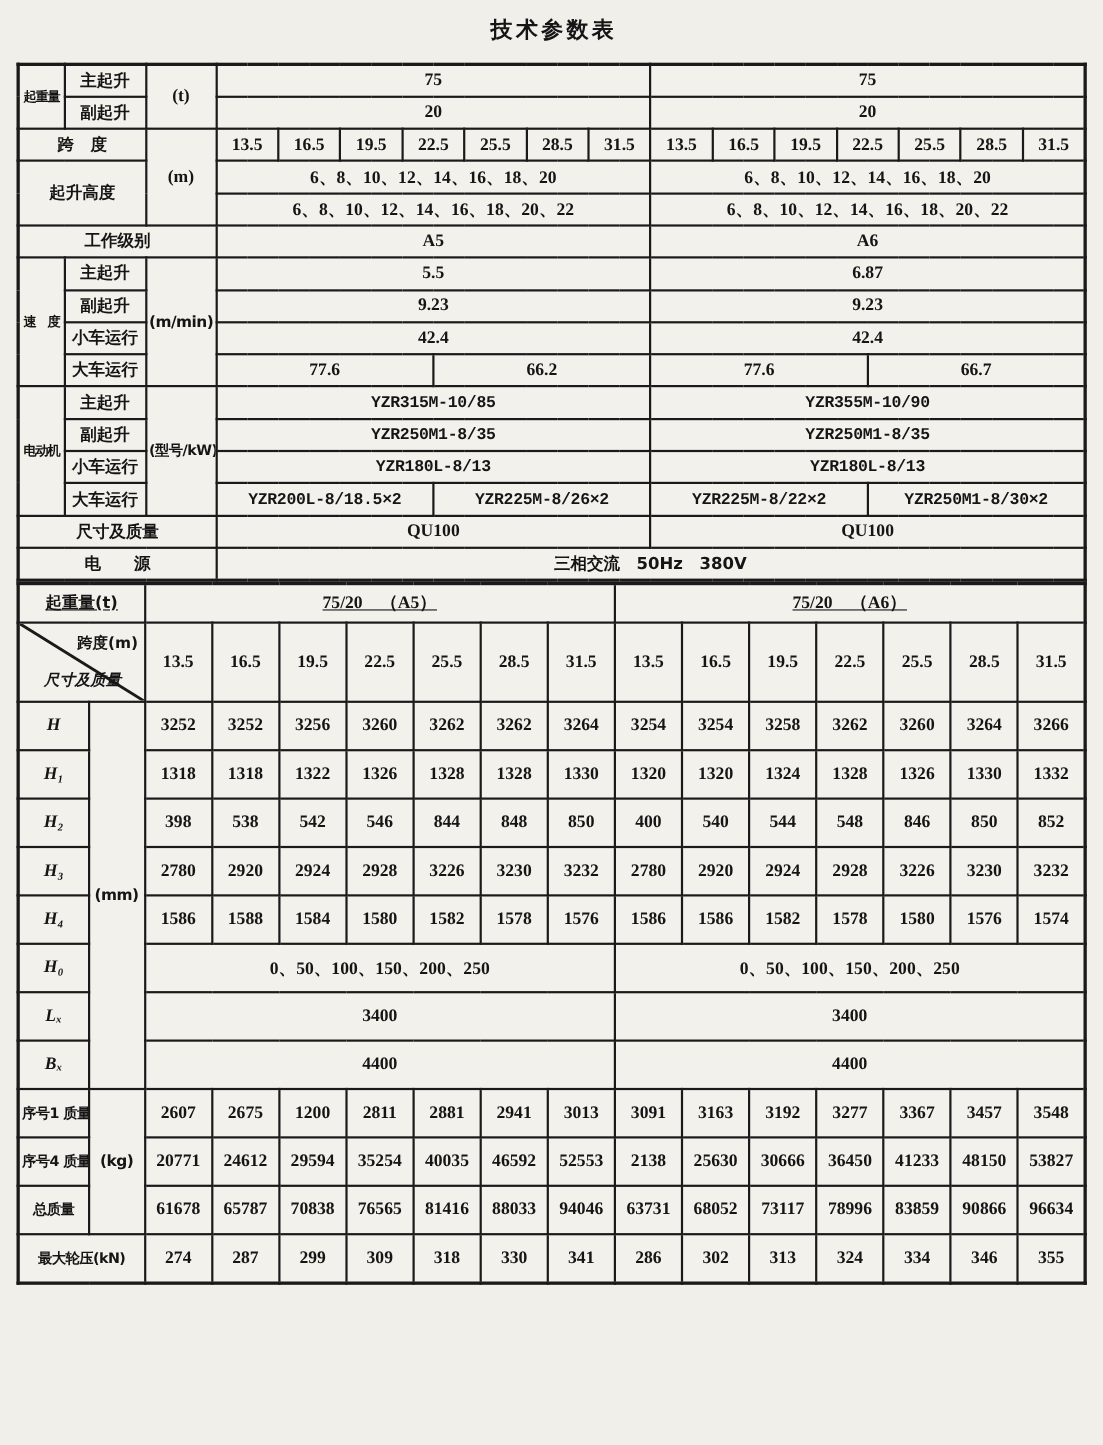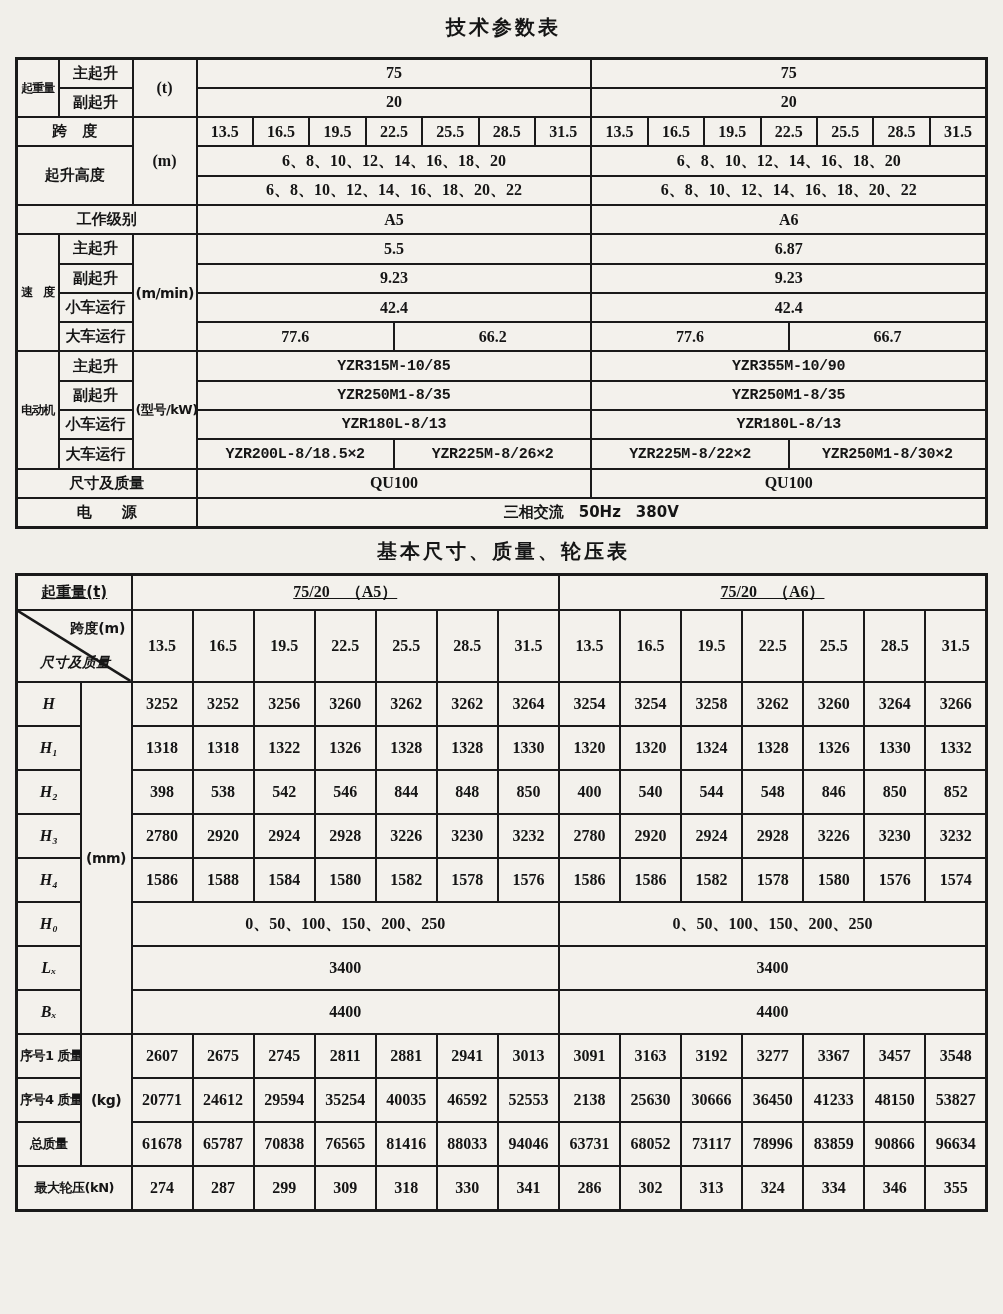--- a/index.html
+++ b/index.html
@@ -156,21 +156,20 @@
         <td colspan="14" class="num">QU100</td>
         <td colspan="14" class="num">QU100</td>
       </tr>
       <tr>
         <td colspan="3" class="cn pre">电　　源</td>
         <td colspan="28" class="cn pre">三相交流　50Hz　380V</td>
       </tr>
     </tbody>
   </table>
 
-  <div class="tbl-title title2">基本尺寸、质量、轮压表</div>
 
   <table class="t2">
     <colgroup>
       <col style="width:64px">
         <col style="width:51px">
       <col span="14">
     </colgroup>
     <tbody>
       <tr class="hdr1">
         <td colspan="2" class="cn">起重量(t)</td>
@@ -299,21 +298,21 @@
       <tr>
         <td class="dim data">Bₓ</td>
         <td colspan="7" class="num data">4400</td>
         <td colspan="7" class="num data">4400</td>
       </tr>
       <tr>
         <td class="cn-xs data">序号1 质量</td>
         <td rowspan="3" class="unit">(kg)</td>
         <td class="num data">2607</td>
           <td class="num data">2675</td>
-          <td class="num data">2745</td>
+          <td class="num data">1200</td>
           <td class="num data">2811</td>
           <td class="num data">2881</td>
           <td class="num data">2941</td>
           <td class="num data">3013</td>
         <td class="num data">3091</td>
           <td class="num data">3163</td>
           <td class="num data">3192</td>
           <td class="num data">3277</td>
           <td class="num data">3367</td>
           <td class="num data">3457</td>

